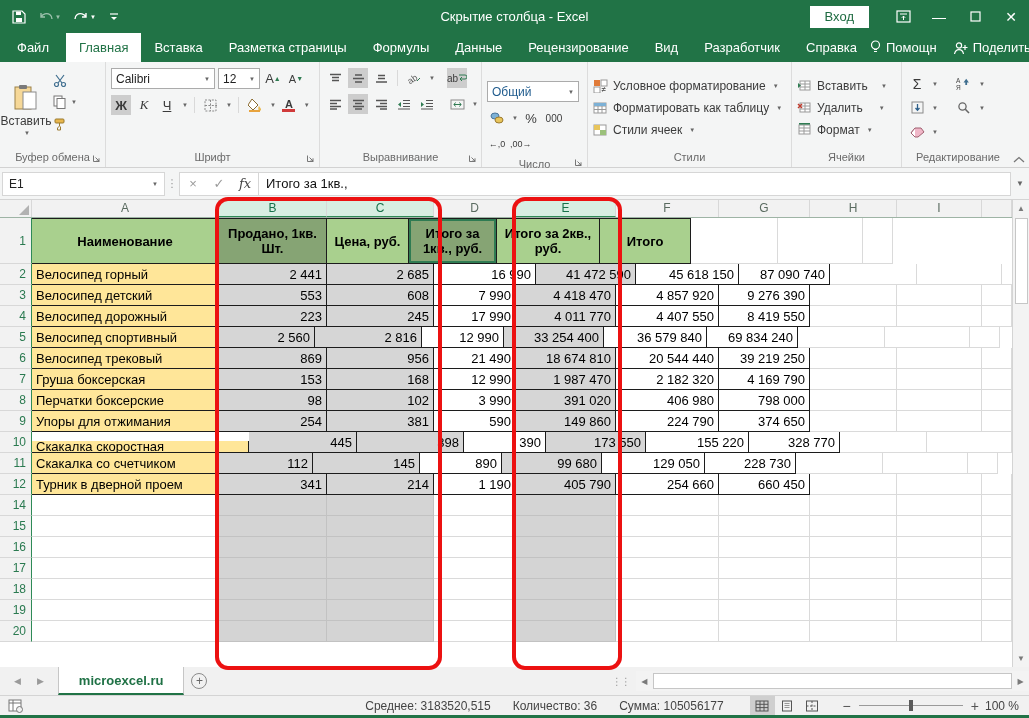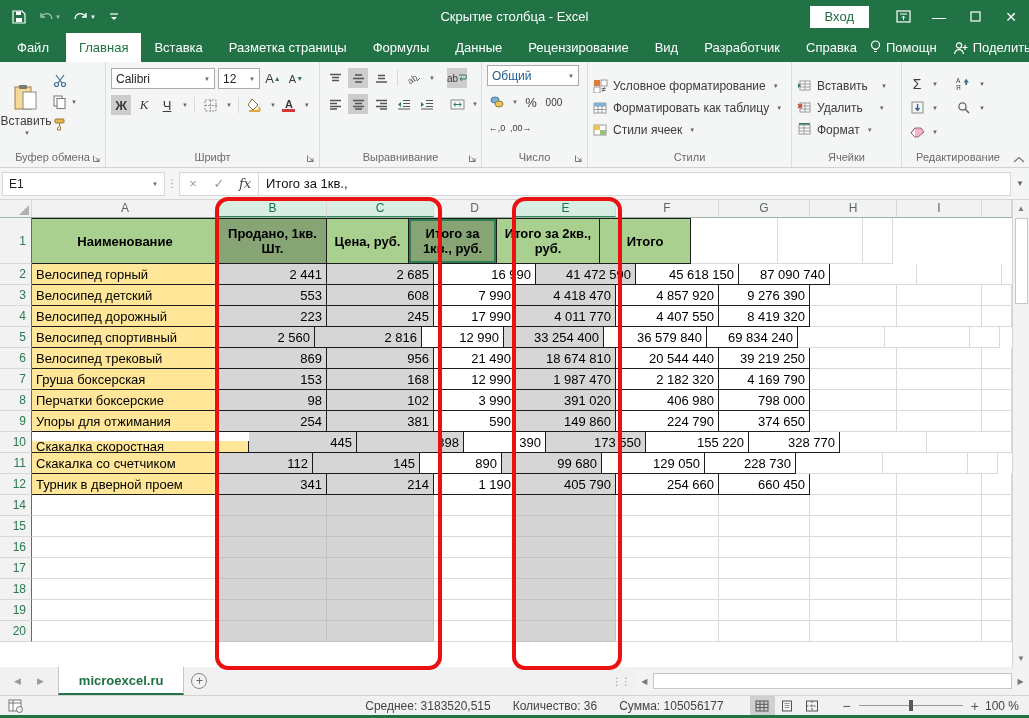--- a/index.html
+++ b/index.html
@@ -381,21 +381,21 @@
           <svg width="9" height="9" viewBox="0 0 9 9">
             <path d="M1.5 1.5v6h6" fill="none" stroke="#777"></path>
             <path d="M3.5 3.5L7 7M7 4.3V7H4.3" fill="none" stroke="#777"></path>
           </svg>
         </span>
     </div>
   </div>
 
   <div class="rgroup" style="width:106px">
     <div class="rcontent" style="flex-direction:column">
-      <div class="rrow" style="margin-top:0">
+      <div class="rrow" style="margin-top:16px">
         <div class="combo" style="width:92px">
             <span style="color:#1f5b8d">Общий</span>
             <span class="ddg">▼</span>
           </div>
       </div>
       <div class="rrow">
         <span class="sqbtn">
             <svg width="15" height="12" viewBox="0 0 15 12">
               <ellipse cx="5" cy="4" rx="4" ry="3" fill="#7db1d6" stroke="#49759a"></ellipse>
               <ellipse cx="9" cy="8" rx="4" ry="3" fill="#e8c55c" stroke="#9b7a2f"></ellipse>
@@ -612,21 +612,21 @@
         <div class="cell" style="width: 30px;"></div>
       </div>
       <div class="grow" style="height: 21px;">
         <div class="rowhdr">4</div>
         <div class="cell tb yellow left" style="width: 187px;">Велосипед дорожный</div>
         <div class="cell tb gray num" style="width: 108px;">223</div>
         <div class="cell tb gray num" style="width: 107px;">245</div>
         <div class="cell tb white num" style="width: 82px;">17 990</div>
         <div class="cell tb gray num" style="width: 100px;">4 011 770</div>
         <div class="cell tb white num" style="width: 103px;">4 407 550</div>
-        <div class="cell tb white num" style="width: 91px;">8 419 320</div>
+        <div class="cell tb white num" style="width: 91px;">8 419 550</div>
         <div class="cell" style="width: 87px;"></div>
         <div class="cell" style="width: 85px;"></div>
         <div class="cell" style="width: 30px;"></div>
       </div>
       <div class="grow" style="height: 21px;">
         <div class="rowhdr">5</div>
         <div class="cell tb yellow left" style="width: 187px;">Велосипед спортивный</div>
         <div class="cell tb gray num" style="width: 96px;">2 560</div>
         <div class="cell tb gray num" style="width: 107px;">2 816</div>
         <div class="cell tb white num" style="width: 82px;">12 990</div>

